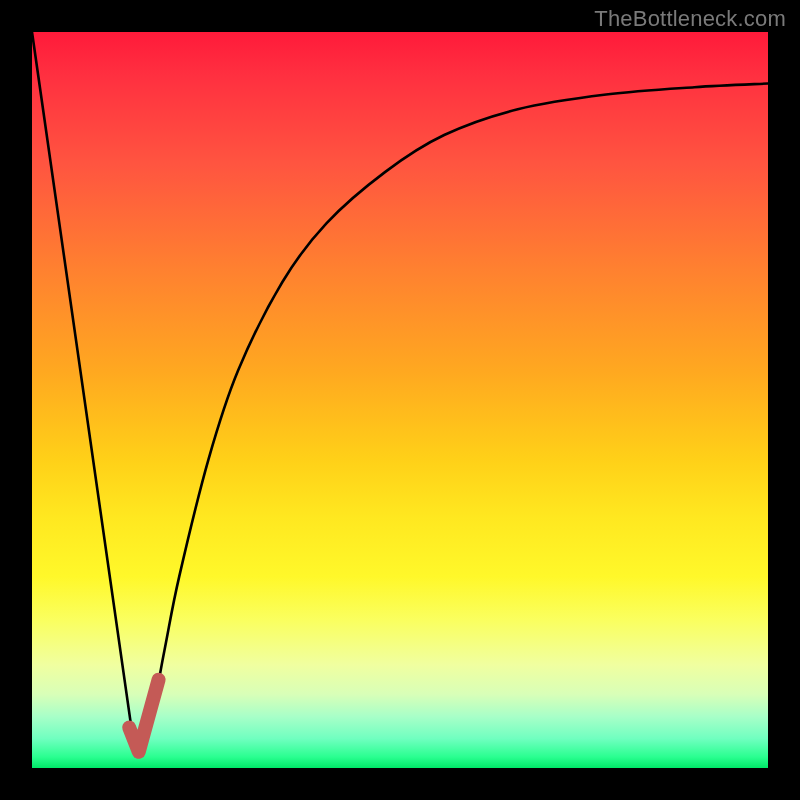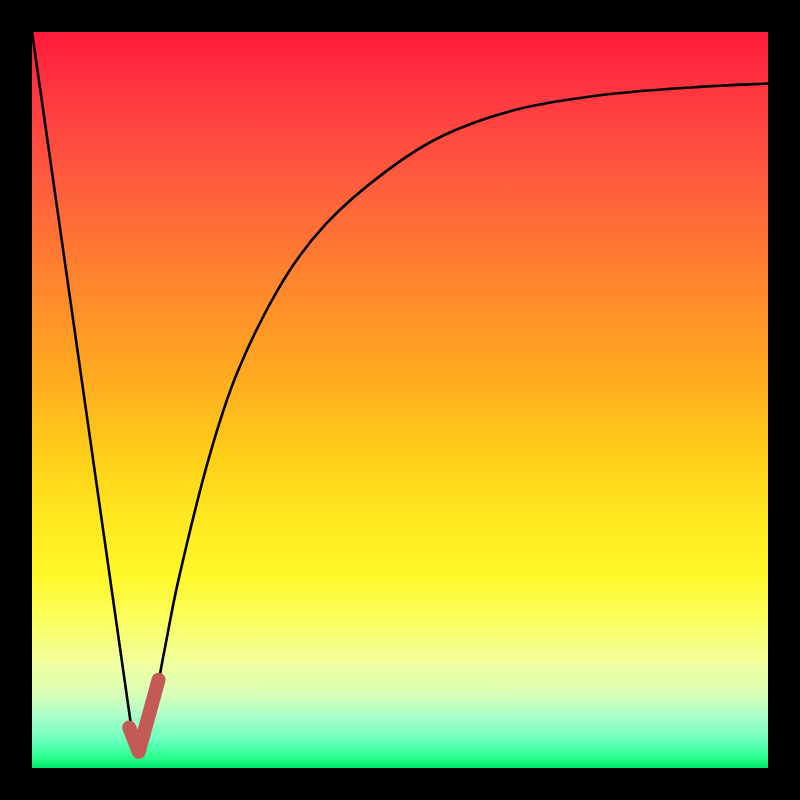--- a/index.html
+++ b/index.html
@@ -62,20 +62,21 @@
     width: 736px;
     height: 736px;
     overflow: visible;
   }
 </style>
 </head>
 <body>
 
 <div class="frame">
 
+  <div class="watermark">TheBottleneck.com</div>
 
   <div class="plot">
     <svg class="curve" viewBox="0 0 736 736">
 
       <path fill="none" stroke="#000" stroke-width="2.6" stroke-linecap="round" d="M 0 0 L 103.04 721.28 L 103.04 721.28 C 105.49333333333334 716.3733333333333, 112.85333333333334 709.0133333333333, 117.76 691.84 C 122.66666666666667 674.6666666666667, 127.57333333333332 642.7733333333333, 132.48 618.24 C 137.38666666666666 593.7066666666667, 139.84000000000003 576.5333333333333, 147.20000000000002 544.64 C 154.56 512.7466666666667, 166.82666666666665 461.2266666666667, 176.64 426.88 C 186.45333333333332 392.5333333333333, 193.81333333333333 367.99999999999994, 206.08 338.55999999999995 C 218.3466666666667 309.11999999999995, 235.52 274.77333333333326, 250.24 250.23999999999995 C 264.96000000000004 225.70666666666662, 277.2266666666667 209.76000000000002, 294.40000000000003 191.36 C 311.5733333333334 172.96, 333.6533333333333 154.55999999999992, 353.28 139.83999999999992 C 372.90666666666664 125.1199999999999, 390.08000000000004 113.46666666666663, 412.16 103.03999999999996 C 434.24 92.6133333333333, 458.77333333333337 84.02666666666664, 485.76000000000005 77.27999999999997 C 512.7466666666667 70.5333333333333, 544.6400000000001 66.23999999999995, 574.08 62.559999999999945 C 603.52 58.87999999999994, 635.4133333333333 57.03999999999993, 662.4 55.19999999999993 C 689.3866666666667 53.359999999999935, 723.7333333333333 52.133333333333304, 736 51.51999999999998"></path>
 
       <path fill="none" stroke="#c45a56" stroke-width="14" stroke-linecap="round" stroke-linejoin="round" d="M 97.152 695.52 L 106.72 719.808 L 126.59199999999998 647.6800000000001"></path>
     </svg>
   </div>
 

